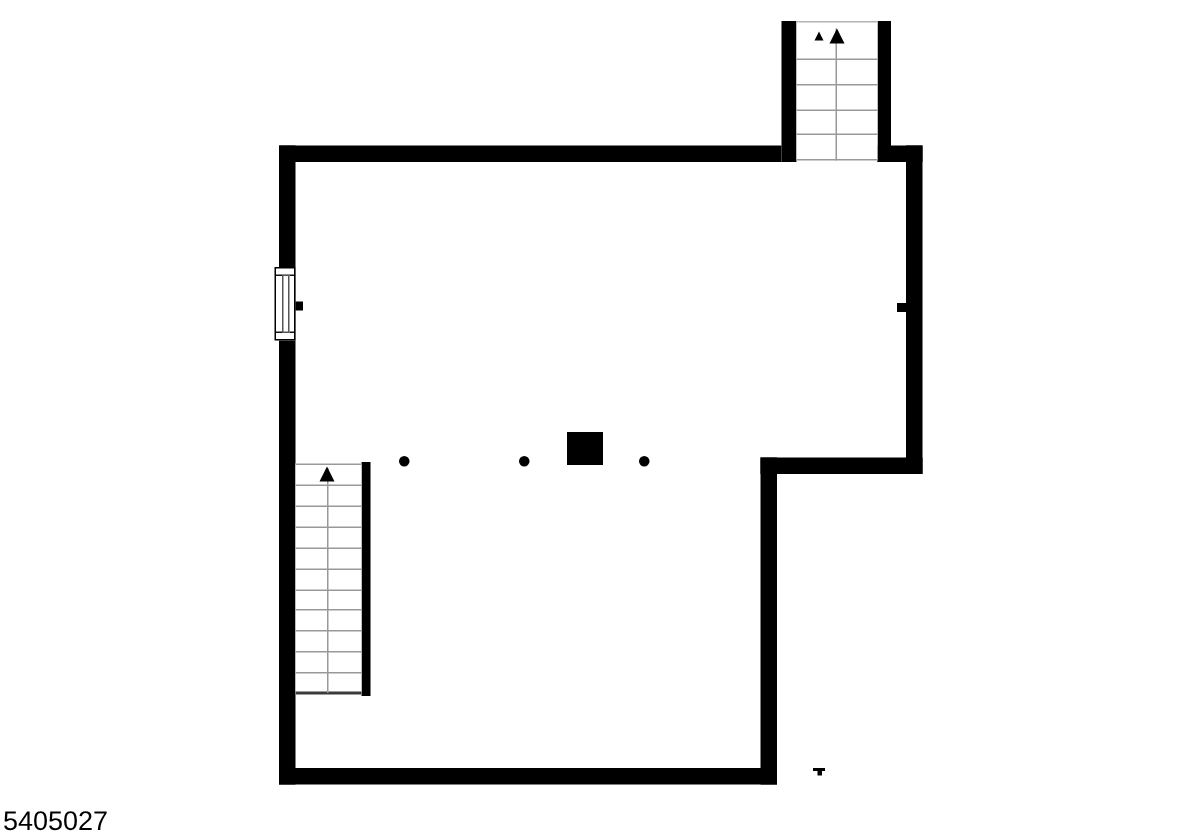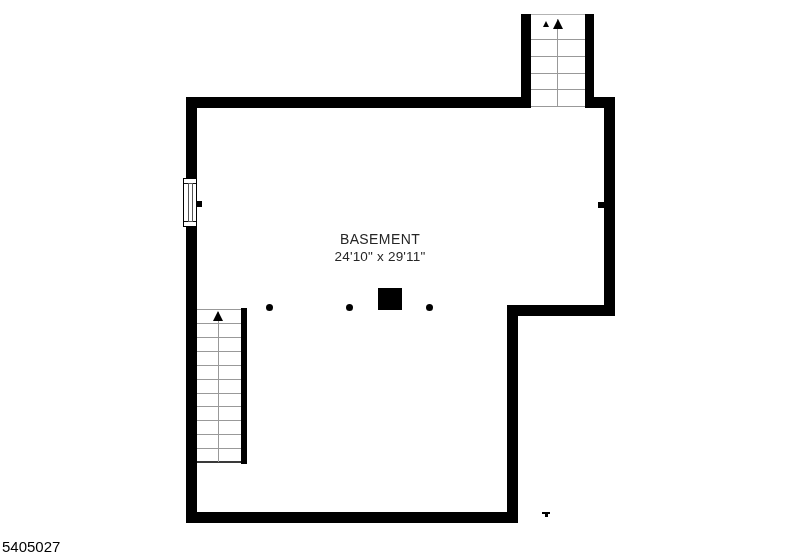--- a/index.html
+++ b/index.html
@@ -34,21 +34,21 @@
   .col-dot { position:absolute; top:0; width:7px; height:7px; border-radius:50%; background:#000000; }
   .col-post { position:absolute; background:#000000; }
   
   .room-label {
     position:absolute; left:280px; top:232px; width:200px; text-align:center;
     color:#262626;
   }
   .room-name { font-size:14px; letter-spacing:0.4px; line-height:15px; }
   .room-dims { font-size:13.5px; letter-spacing:0.2px; line-height:15px; margin-top:2px; }
   .footer-id {
-    position:absolute; left:2px; top:537px; font-size:15px; color:#000000; line-height:20px;
+    position:absolute; left:2px; top:537px; font-size:18px; color:#000000; line-height:20px;
   }
 </style>
 </head>
 <body>
 
 <div id="stage">
 
   <div class="wall" style="left:186px; top:97px; width:11px; height:426px;"></div>
   <div class="wall" style="left:186px; top:97px; width:335px; height:11px;"></div>
   <div class="wall" style="left:585px; top:97px; width:30px; height:11px;"></div>
@@ -102,20 +102,16 @@
     <div class="tick" style="left:2.5px; top:2px; width:3px; height:3px;"></div>
   </div>
 
   <div class="abs" style="left:266px; top:304px; width:170px; height:8px;">
       <div class="col-dot" style="left: 0px;"></div>
       <div class="col-dot" style="left: 80px;"></div>
       <div class="col-dot" style="left: 160px;"></div>
     </div>
   <div class="col-post" style="left:378px; top:288px; width:24px; height:22px;"></div>
 
-  <div class="room-label">
-    <div class="room-name">BASEMENT</div>
-    <div class="room-dims">24'10" x 29'11"</div>
-  </div>
 
   <div class="footer-id">5405027</div>
 
 </div>
 
 </body></html>

